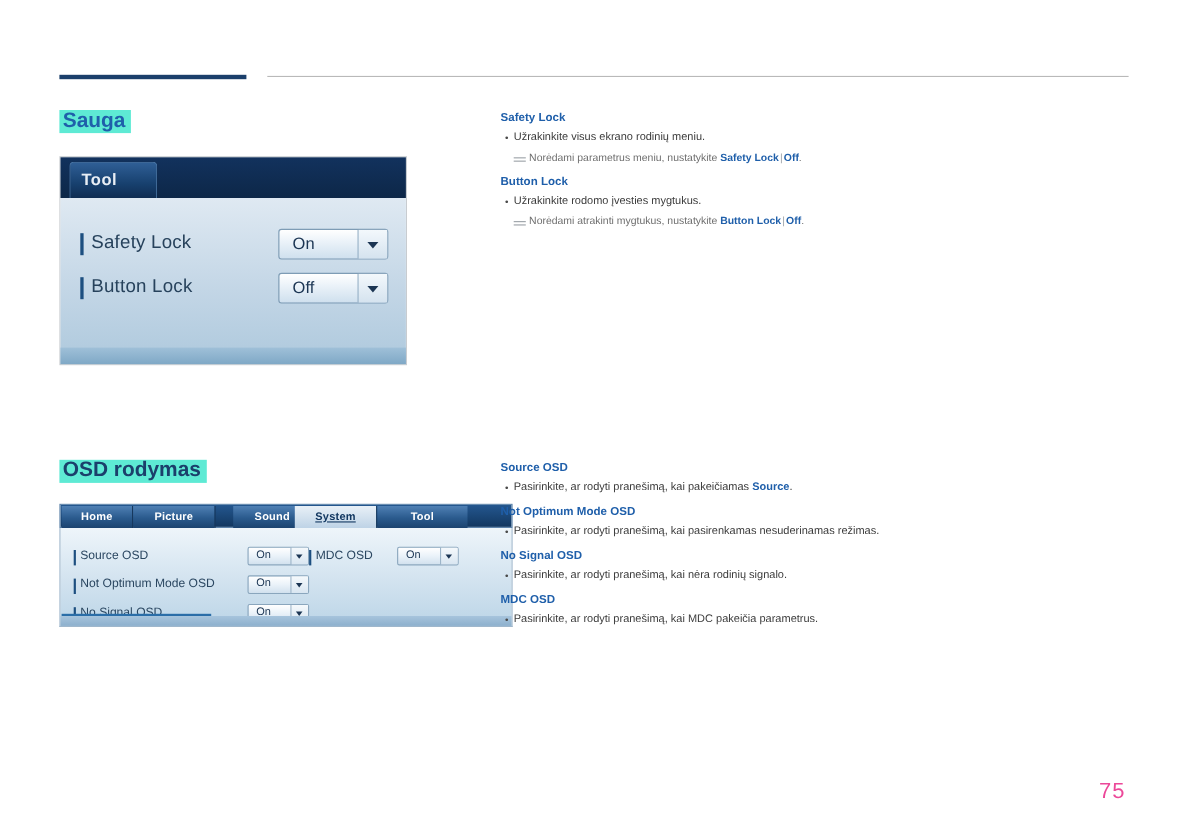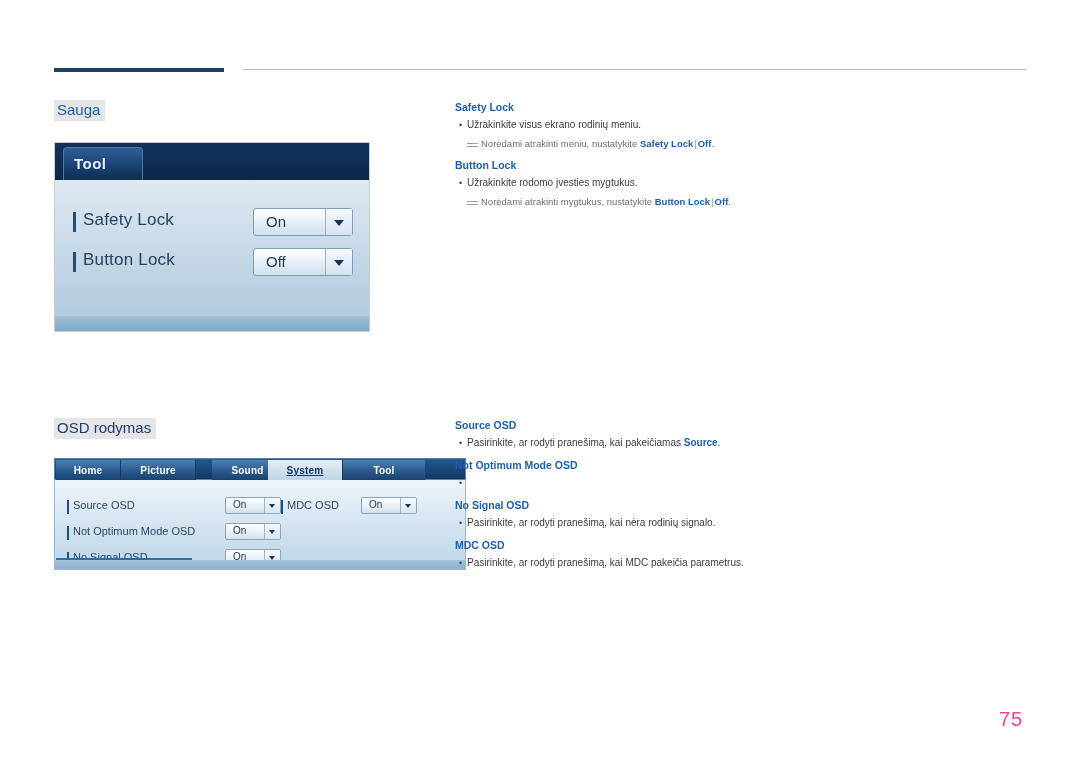--- a/index.html
+++ b/index.html
@@ -34,24 +34,24 @@
     left: 243px;
     top: 69px;
     width: 783px;
     height: 1px;
     background: #b9b9b9;
   }
 
   
   .sec-title {
     position: absolute;
-    font-size: 15px;
-    font-weight: normal;
+    font-size: 19px;
+    font-weight: bold;
     color: #1f5faa;
-    background: #e5e5e5;
+    background: #5eead4;
     padding: 2px 5px 3px 3px;
     line-height: 16px;
   }
   #sec-sauga { left: 54px; top: 100px; }
   #sec-osd   { left: 54px; top: 418px; color: #1b3f6b; }
 
   
   .col-right { position: absolute; left: 455px; width: 575px; }
   .sub-head {
     font-size: 10.5px;
@@ -380,21 +380,21 @@
     <div class="bullet-row">
       <div class="bullet-dot">•</div>
       <div class="bullet-text">Užrakinkite visus ekrano rodinių meniu.</div>
     </div>
     <div class="note-row">
       <div class="note-dash">
           <i></i>
           <i></i>
         </div>
       <div class="note-text">
-        <span>Norėdami atrakinti meniu, nustatykite</span>
+        <span>Norėdami parametrus meniu, nustatykite</span>
         <span class="kw">Safety Lock</span><span class="kw-sep">|</span><span class="kw">Off</span><span>.</span>
       </div>
     </div>
 
     <div class="sub-head">Button Lock</div>
     <div class="bullet-row">
       <div class="bullet-dot">•</div>
       <div class="bullet-text">Užrakinkite rodomo įvesties mygtukus.</div>
     </div>
     <div class="note-row">
@@ -478,20 +478,21 @@
       <div class="bullet-dot">•</div>
       <div class="bullet-text">
         <span>Pasirinkite, ar rodyti pranešimą, kai pakeičiamas</span>
         <span class="kw">Source</span><span>.</span>
       </div>
     </div>
 
     <div class="sub-head">Not Optimum Mode OSD</div>
     <div class="bullet-row" style="margin-bottom:9px;">
       <div class="bullet-dot">•</div>
+      <div class="bullet-text">Pasirinkite, ar rodyti pranešimą, kai pasirenkamas nesuderinamas režimas.</div>
     </div>
 
     <div class="sub-head">No Signal OSD</div>
     <div class="bullet-row" style="margin-bottom:9px;">
       <div class="bullet-dot">•</div>
       <div class="bullet-text">Pasirinkite, ar rodyti pranešimą, kai nėra rodinių signalo.</div>
     </div>
 
     <div class="sub-head">MDC OSD</div>
     <div class="bullet-row">

